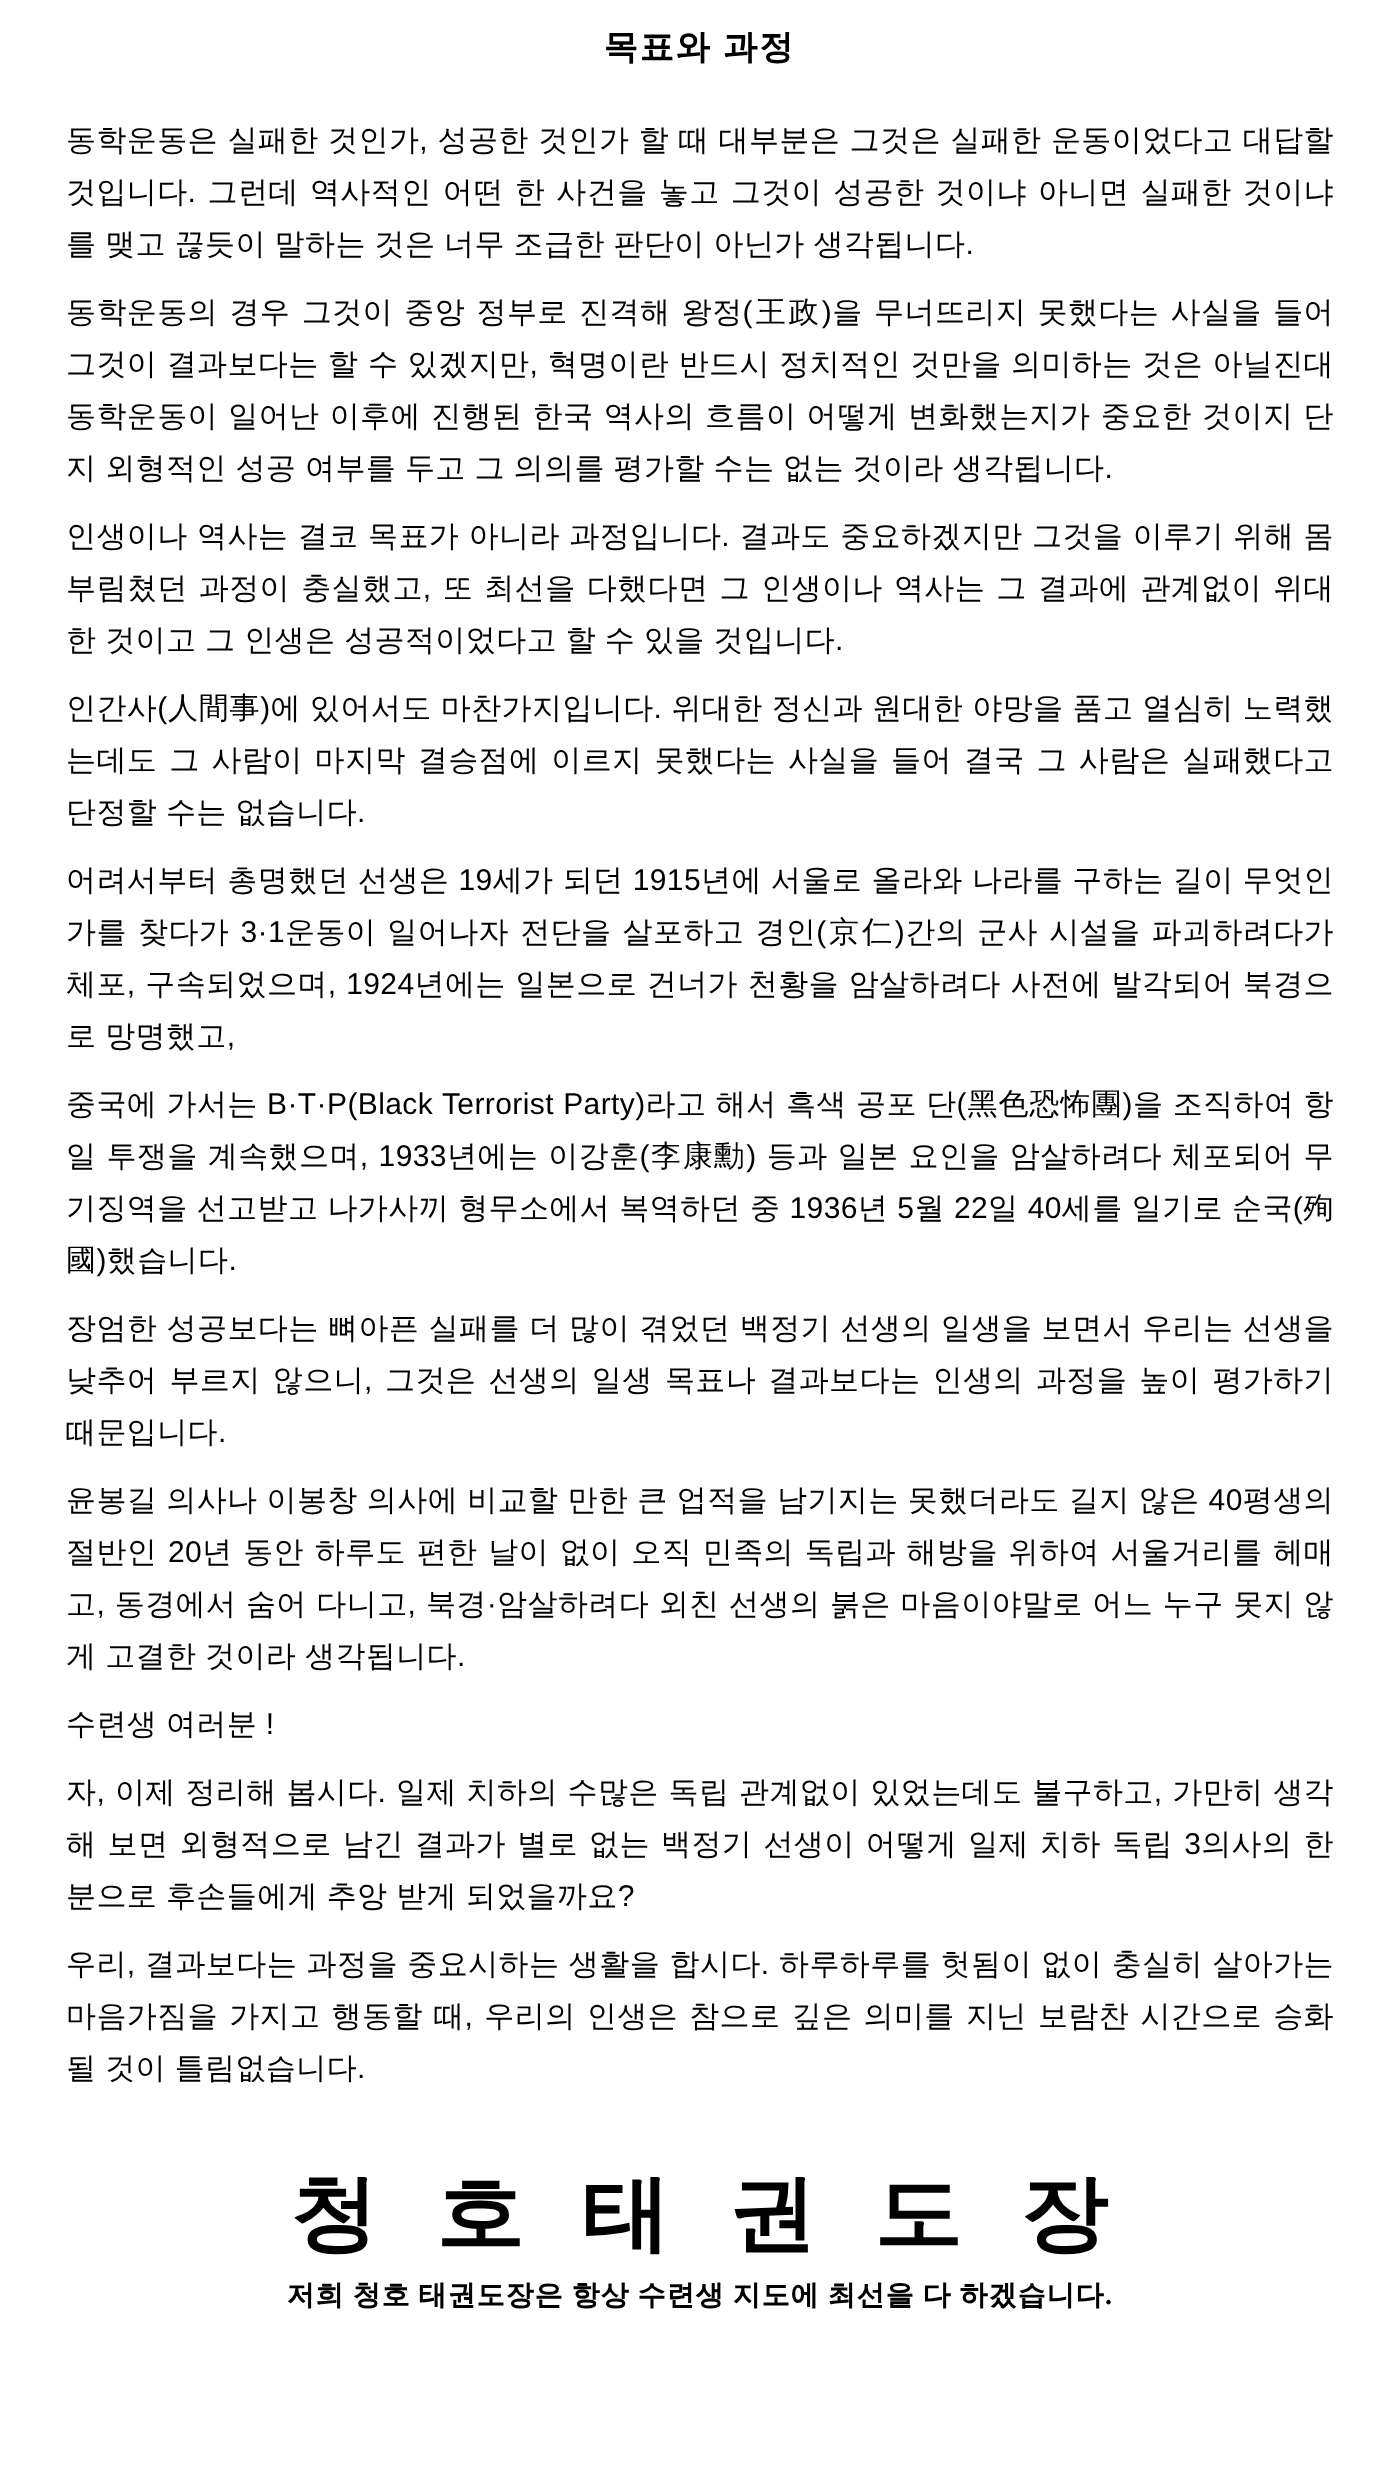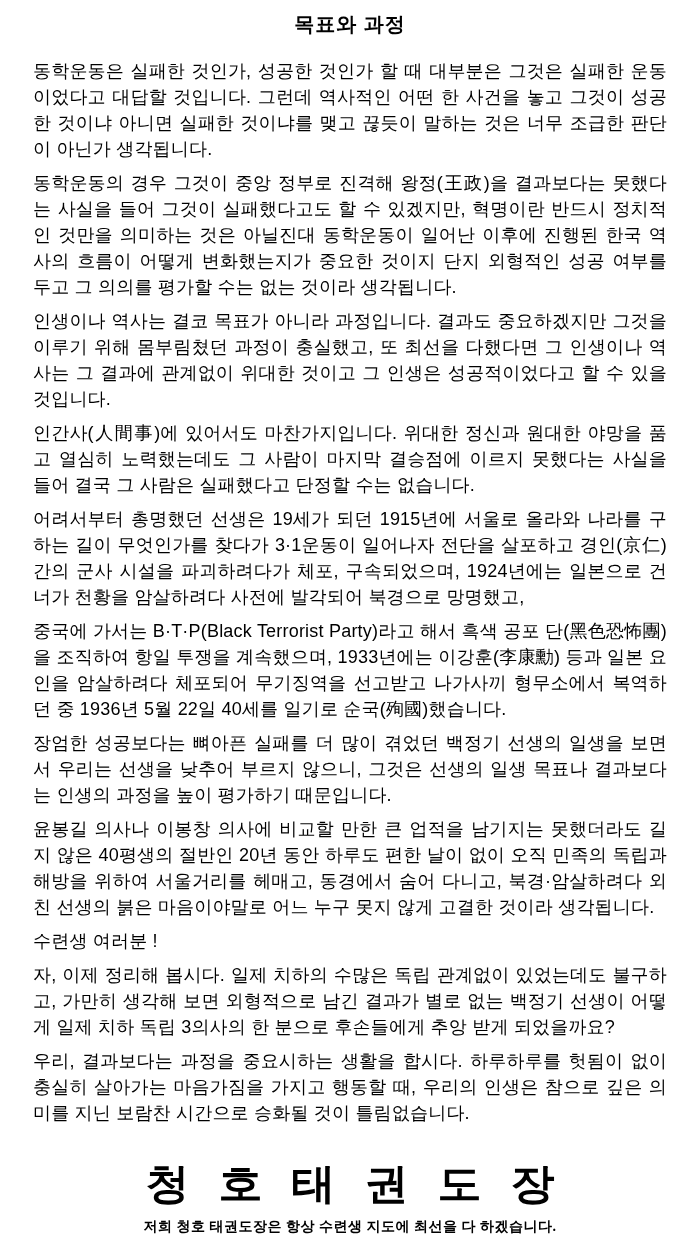--- a/index.html
+++ b/index.html
@@ -15,29 +15,29 @@
   }
   .page {
     box-sizing: border-box;
     width: 700px;
     min-height: 1235px;
     padding: 12px 33px 20px 33px;
     background: #ffffff;
   }
   .doc-title {
     margin: 0 0 22px 0;
-    font-size: 20px;
+    font-size: 17px;
     font-weight: bold;
     text-align: center;
     letter-spacing: 1px;
     line-height: 24px;
   }
   .doc-body p {
     margin: 0 0 8px 0;
-    font-size: 18px;
+    font-size: 15px;
     line-height: 26px;
     text-align: justify;
     text-justify: inter-character;
     word-break: break-all;
     letter-spacing: 0.2px;
   }
   .doc-footer {
     margin-top: 34px;
     text-align: center;
   }
@@ -63,21 +63,21 @@
 </style>
 </head>
 <body>
 
 <div class="page">
 
   <h1 class="doc-title">목표와 과정</h1>
 
   <div class="doc-body">
       <p>동학운동은 실패한 것인가, 성공한 것인가 할 때 대부분은 그것은 실패한 운동이었다고 대답할 것입니다. 그런데 역사적인 어떤 한 사건을 놓고 그것이 성공한 것이냐 아니면 실패한 것이냐를 맺고 끊듯이 말하는 것은 너무 조급한 판단이 아닌가 생각됩니다.</p>
-      <p>동학운동의 경우 그것이 중앙 정부로 진격해 왕정(王政)을 결과보다는 못했다는 사실을 들어 그것이 실패했다고도 할 수 있겠지만, 혁명이란 반드시 정치적인 것만을 의미하는 것은 아닐진대 동학운동이 일어난 이후에 진행된 한국 역사의 흐름이 어떻게 변화했는지가 중요한 것이지 단지 외형적인 성공 여부를 두고 그 의의를 평가할 수는 없는 것이라 생각됩니다.</p>
+      <p>동학운동의 경우 그것이 중앙 정부로 진격해 왕정(王政)을 무너뜨리지 못했다는 사실을 들어 그것이 결과보다는 할 수 있겠지만, 혁명이란 반드시 정치적인 것만을 의미하는 것은 아닐진대 동학운동이 일어난 이후에 진행된 한국 역사의 흐름이 어떻게 변화했는지가 중요한 것이지 단지 외형적인 성공 여부를 두고 그 의의를 평가할 수는 없는 것이라 생각됩니다.</p>
       <p>인생이나 역사는 결코 목표가 아니라 과정입니다. 결과도 중요하겠지만 그것을 이루기 위해 몸부림쳤던 과정이 충실했고, 또 최선을 다했다면 그 인생이나 역사는 그 결과에 관계없이 위대한 것이고 그 인생은 성공적이었다고 할 수 있을 것입니다.</p>
       <p>인간사(人間事)에 있어서도 마찬가지입니다. 위대한 정신과 원대한 야망을 품고 열심히 노력했는데도 그 사람이 마지막 결승점에 이르지 못했다는 사실을 들어 결국 그 사람은 실패했다고 단정할 수는 없습니다.</p>
       <p>어려서부터 총명했던 선생은 19세가 되던 1915년에 서울로 올라와 나라를 구하는 길이 무엇인가를 찾다가 3·1운동이 일어나자 전단을 살포하고 경인(京仁)간의 군사 시설을 파괴하려다가 체포, 구속되었으며, 1924년에는 일본으로 건너가 천황을 암살하려다 사전에 발각되어 북경으로 망명했고,</p>
       <p>중국에 가서는 B·T·P(Black Terrorist Party)라고 해서 흑색 공포 단(黑色恐怖團)을 조직하여 항일 투쟁을 계속했으며, 1933년에는 이강훈(李康勳) 등과 일본 요인을 암살하려다 체포되어 무기징역을 선고받고 나가사끼 형무소에서 복역하던 중 1936년 5월 22일 40세를 일기로 순국(殉國)했습니다.</p>
       <p>장엄한 성공보다는 뼈아픈 실패를 더 많이 겪었던 백정기 선생의 일생을 보면서 우리는 선생을 낮추어 부르지 않으니, 그것은 선생의 일생 목표나 결과보다는 인생의 과정을 높이 평가하기 때문입니다.</p>
       <p>윤봉길 의사나 이봉창 의사에 비교할 만한 큰 업적을 남기지는 못했더라도 길지 않은 40평생의 절반인 20년 동안 하루도 편한 날이 없이 오직 민족의 독립과 해방을 위하여 서울거리를 헤매고, 동경에서 숨어 다니고, 북경·암살하려다 외친 선생의 붉은 마음이야말로 어느 누구 못지 않게 고결한 것이라 생각됩니다.</p>
       <p>수련생 여러분 !</p>
       <p>자, 이제 정리해 봅시다. 일제 치하의 수많은 독립 관계없이 있었는데도 불구하고, 가만히 생각해 보면 외형적으로 남긴 결과가 별로 없는 백정기 선생이 어떻게 일제 치하 독립 3의사의 한 분으로 후손들에게 추앙 받게 되었을까요?</p>
       <p>우리, 결과보다는 과정을 중요시하는 생활을 합시다. 하루하루를 헛됨이 없이 충실히 살아가는 마음가짐을 가지고 행동할 때, 우리의 인생은 참으로 깊은 의미를 지닌 보람찬 시간으로 승화될 것이 틀림없습니다.</p>
     </div>

